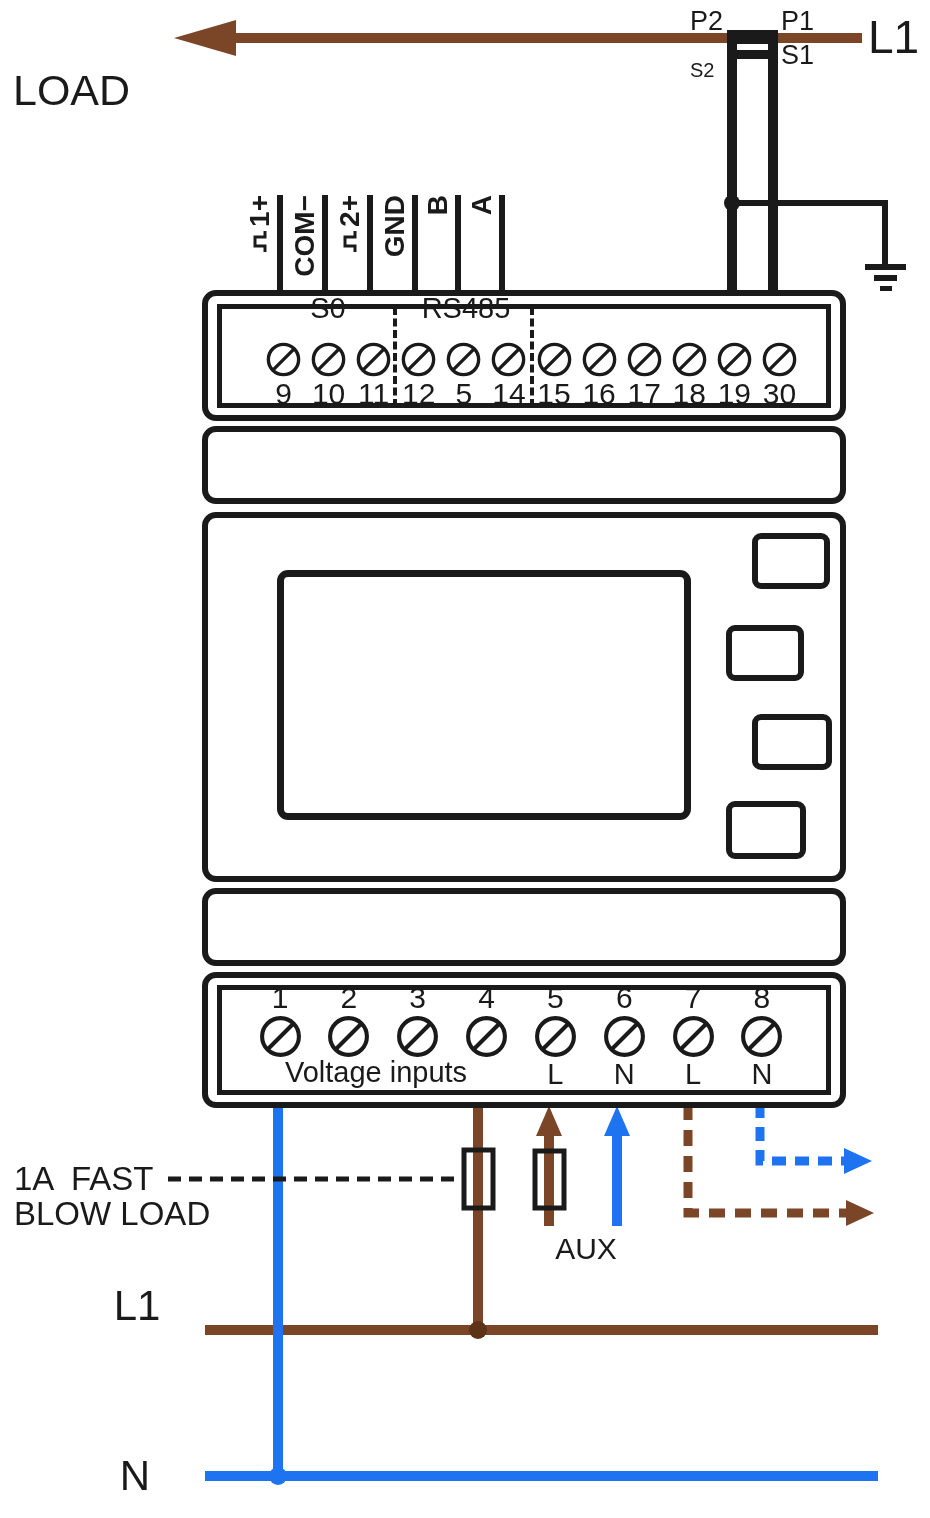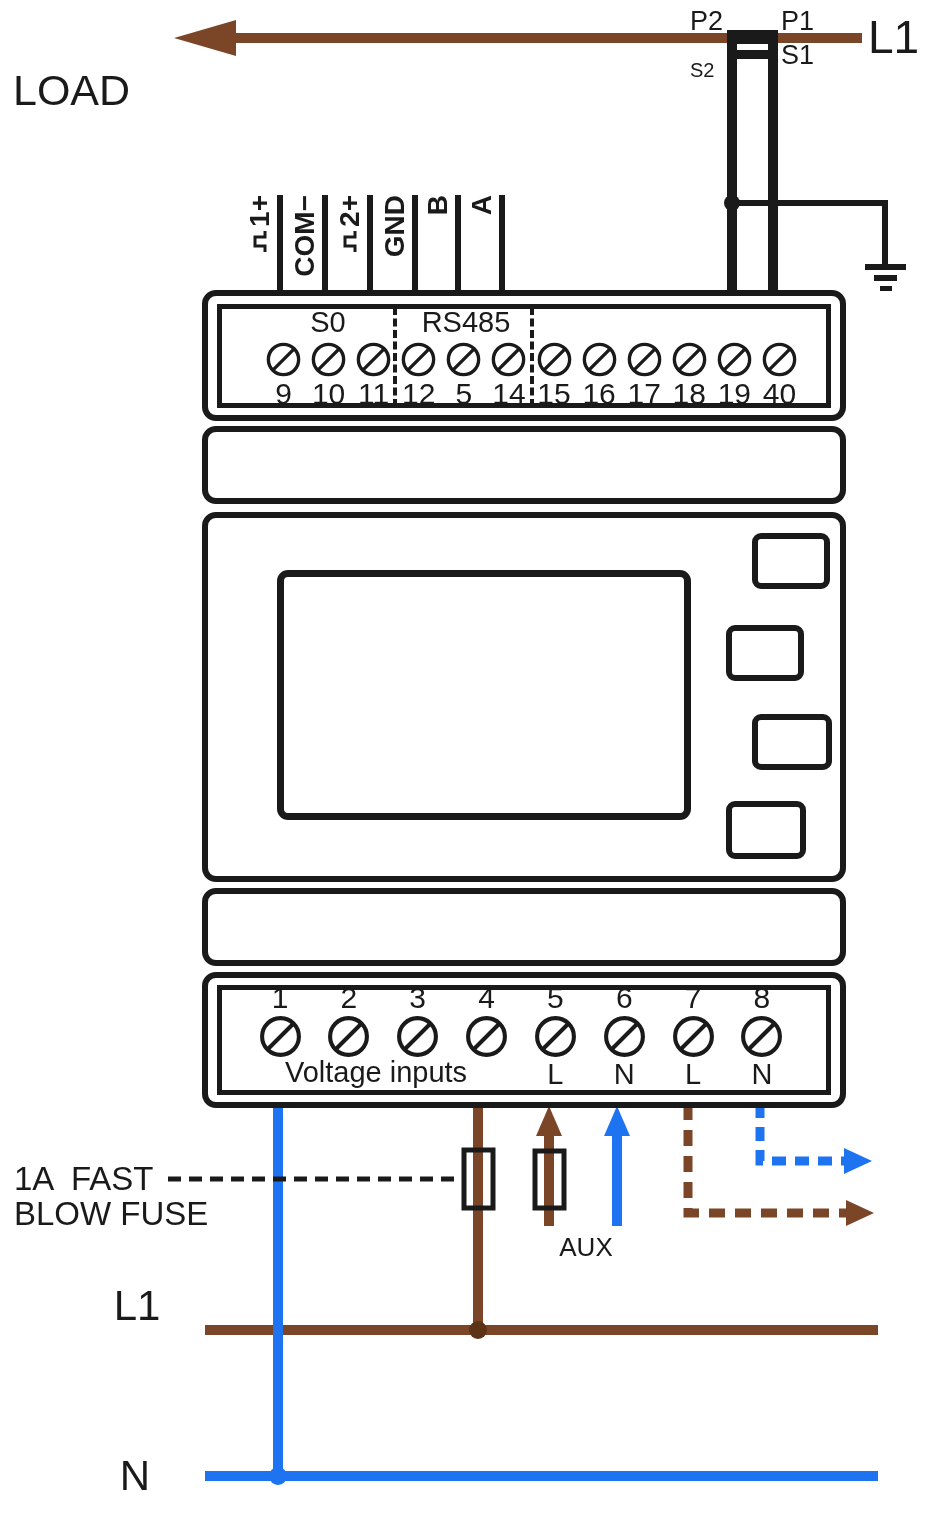--- a/index.html
+++ b/index.html
@@ -37,21 +37,21 @@
   .tnum{font-size:30px;line-height:32px;}
   .tlabel{font-size:29px;line-height:30px;}
   .screw{display:block;}
   .screw-c{fill:#fff;stroke:var(--ink);stroke-width:4;}
   .screw-l{stroke:var(--ink);stroke-width:4;}
 
   
   .txt{position:absolute;white-space:pre;z-index:4;}
   .center{transform:translateX(-50%);}
   .vcenter{transform:translate(-50%,-50%);}
-  .sec-label{position:absolute;top:306px;font-size:29px;z-index:4;transform:translateX(-50%);}
+  .sec-label{position:absolute;top:292px;font-size:29px;z-index:4;transform:translateX(-50%);}
   .rot-label{position:absolute;width:120px;height:36px;display:flex;align-items:center;
              justify-content:flex-end;gap:3px;transform:rotate(-90deg);
              transform-origin:100% 100%;font-size:28px;font-weight:bold;z-index:4;white-space:nowrap;}
   .pulse-svg{display:block;}
 </style>
 </head>
 <body>
 
 <div id="stage">
 
@@ -212,21 +212,21 @@
           <circle class="screw-c" cx="22" cy="22" r="18"></circle>
           <line class="screw-l" x1="10" y1="34" x2="34" y2="10"></line>
         </svg>
         <div class="tnum">19</div>
       </div>
       <div class="tcell" style="width: 46px;">
         <svg viewBox="0 0 44 44" class="screw" width="37" height="37">
           <circle class="screw-c" cx="22" cy="22" r="18"></circle>
           <line class="screw-l" x1="10" y1="34" x2="34" y2="10"></line>
         </svg>
-        <div class="tnum">40</div>
+        <div class="tnum">30</div>
       </div>
     </div>
   <div id="bottom-strip" class="strip" style="left:251px;top:982px;width:540px;">
       <div class="tcell" style="width: 58px;">
         <div class="tnum">1</div>
         <svg viewBox="0 0 44 44" class="screw" width="45" height="45">
           <circle class="screw-c" cx="22" cy="22" r="18"></circle>
           <line class="screw-l" x1="10" y1="34" x2="34" y2="10"></line>
         </svg>
         <div class="tlabel"></div>
@@ -321,20 +321,20 @@
   <div class="txt" style="left:868px;top:10px;font-size:46px;">L1</div>
 
   <div class="txt" style="left:690px;top:6px;font-size:27px;">P2</div>
   <div class="txt" style="left:781px;top:6px;font-size:27px;">P1</div>
   <div class="txt" style="left:690px;top:40px;font-size:20px;margin-top:19px;">S2</div>
   <div class="txt" style="left:781px;top:40px;font-size:27px;">S1</div>
 
   <div class="txt center" style="left:376px;top:1056px;font-size:29px;">Voltage inputs</div>
 
   <div class="txt" style="left:14px;top:1161px;font-size:33px;line-height:35px;">1A  FAST</div>
-  <div class="txt" style="left:14px;top:1196px;font-size:33px;line-height:35px;">BLOW FUSE</div>
-
-  <div class="txt center" style="left:586px;top:1232px;font-size:26px;">AUX</div>
+  <div class="txt" style="left:14px;top:1196px;font-size:33px;line-height:35px;">BLOW LOAD</div>
+
+  <div class="txt center" style="left:586px;top:1232px;font-size:30px;">AUX</div>
 
   <div class="txt vcenter" style="left:137px;top:1306px;font-size:42px;">L1</div>
   <div class="txt vcenter" style="left:135px;top:1476px;font-size:42px;">N</div>
 
 </div>
 
 </body></html>

